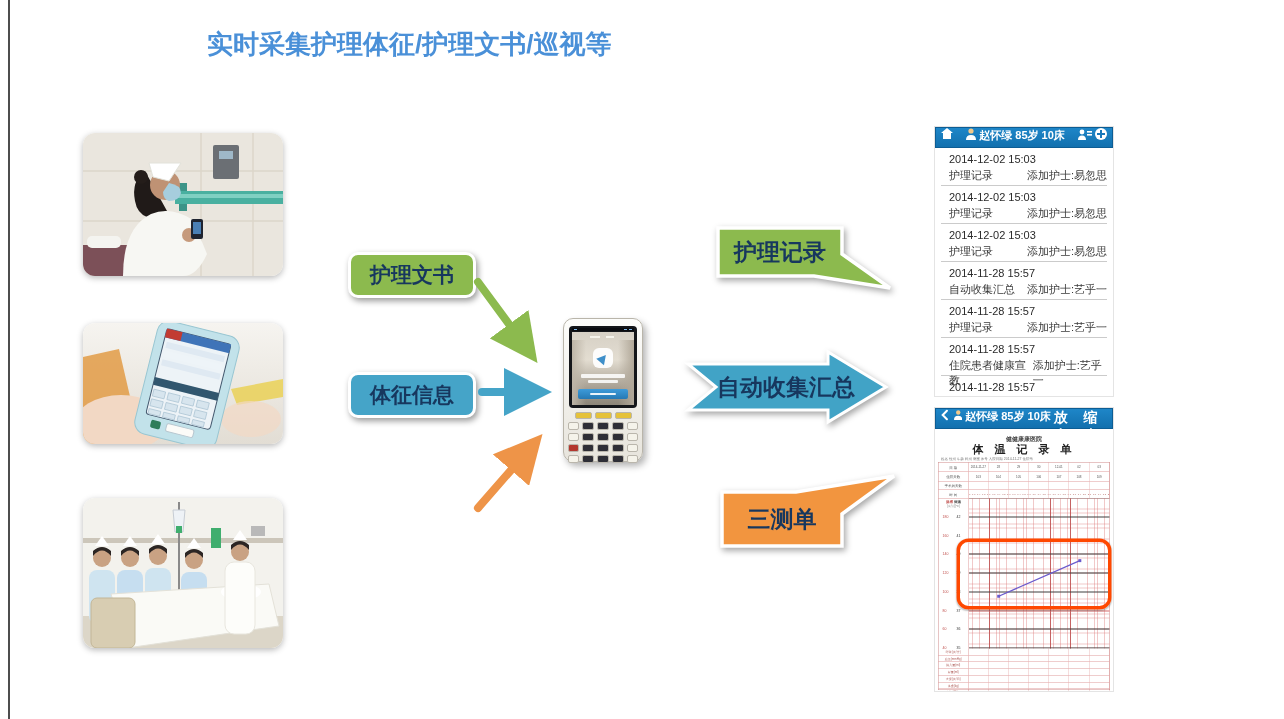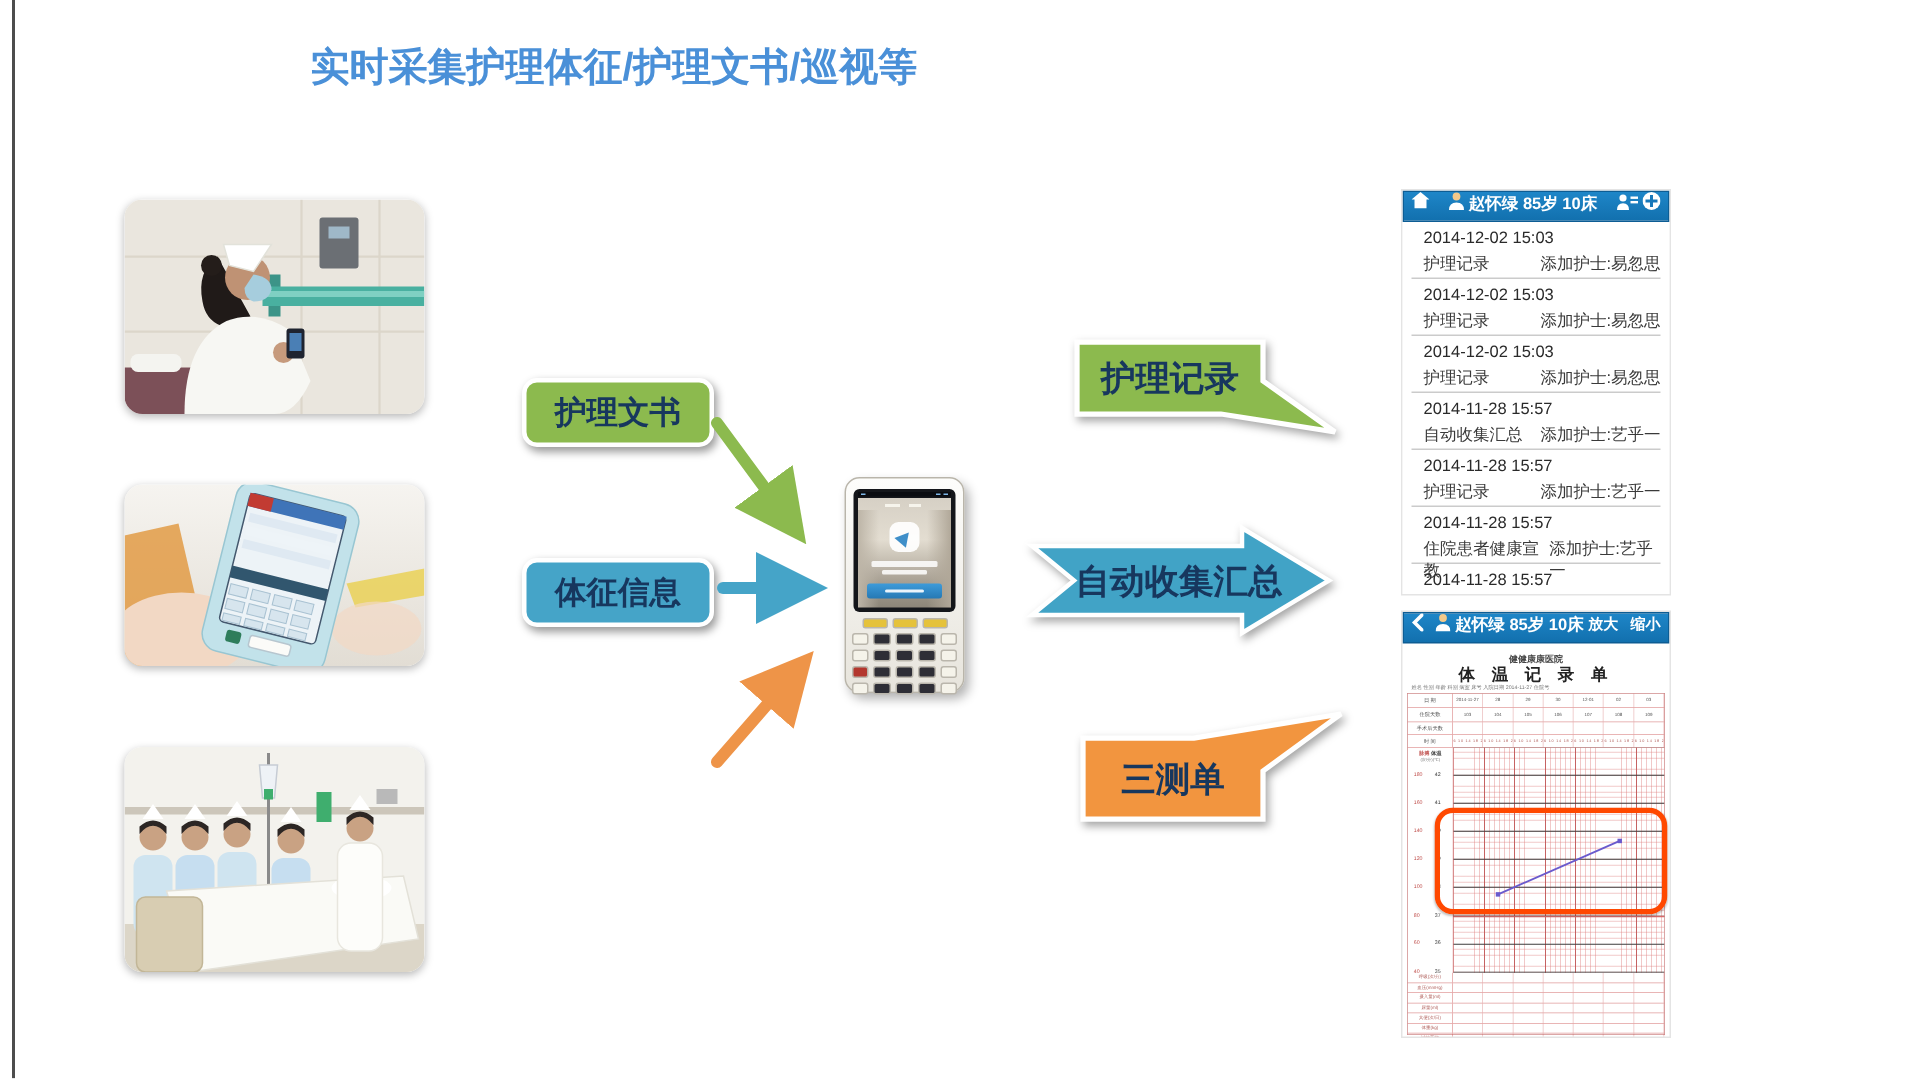--- a/index.html
+++ b/index.html
@@ -62,21 +62,21 @@
 
   
   .phone{position:absolute;background:#fff;box-shadow:0 0 0 1px #e4e4e4;overflow:hidden}
   #phone-records{left:935px;top:127px;width:178px;height:269px}
   #phone-chart{left:935px;top:408px;width:178px;height:283px}
   .phone-header{height:21px;background:linear-gradient(#1e86c8,#1270ae);border:1px solid #0d5d94;
                 box-sizing:border-box;display:flex;align-items:flex-start;color:#fff;font-weight:bold;
                 font-size:11px;padding:0 5px;gap:3px}
   .ph-spacer{flex:1}
   .ph-title{white-space:nowrap}
-  .ph-zoom{font-size:10px}
+  .ph-zoom{font-size:14px}
   .icon-svg{display:block}
 
   .rec-list{position:absolute;left:0;right:0;top:21px;bottom:0;overflow:hidden;background:#fff}
   .rec-row{padding:5px 4px 0 14px;height:31px}
   .rec-time{font-size:11px;color:#2a2a2a}
   .rec-line2{display:flex;font-size:11px;color:#3a3a3a;margin-top:3px}
   .rec-type{min-width:78px}
   .rec-divider{height:1px;background:#cbcbcb;margin:1px 6px 0 6px}
 
   

